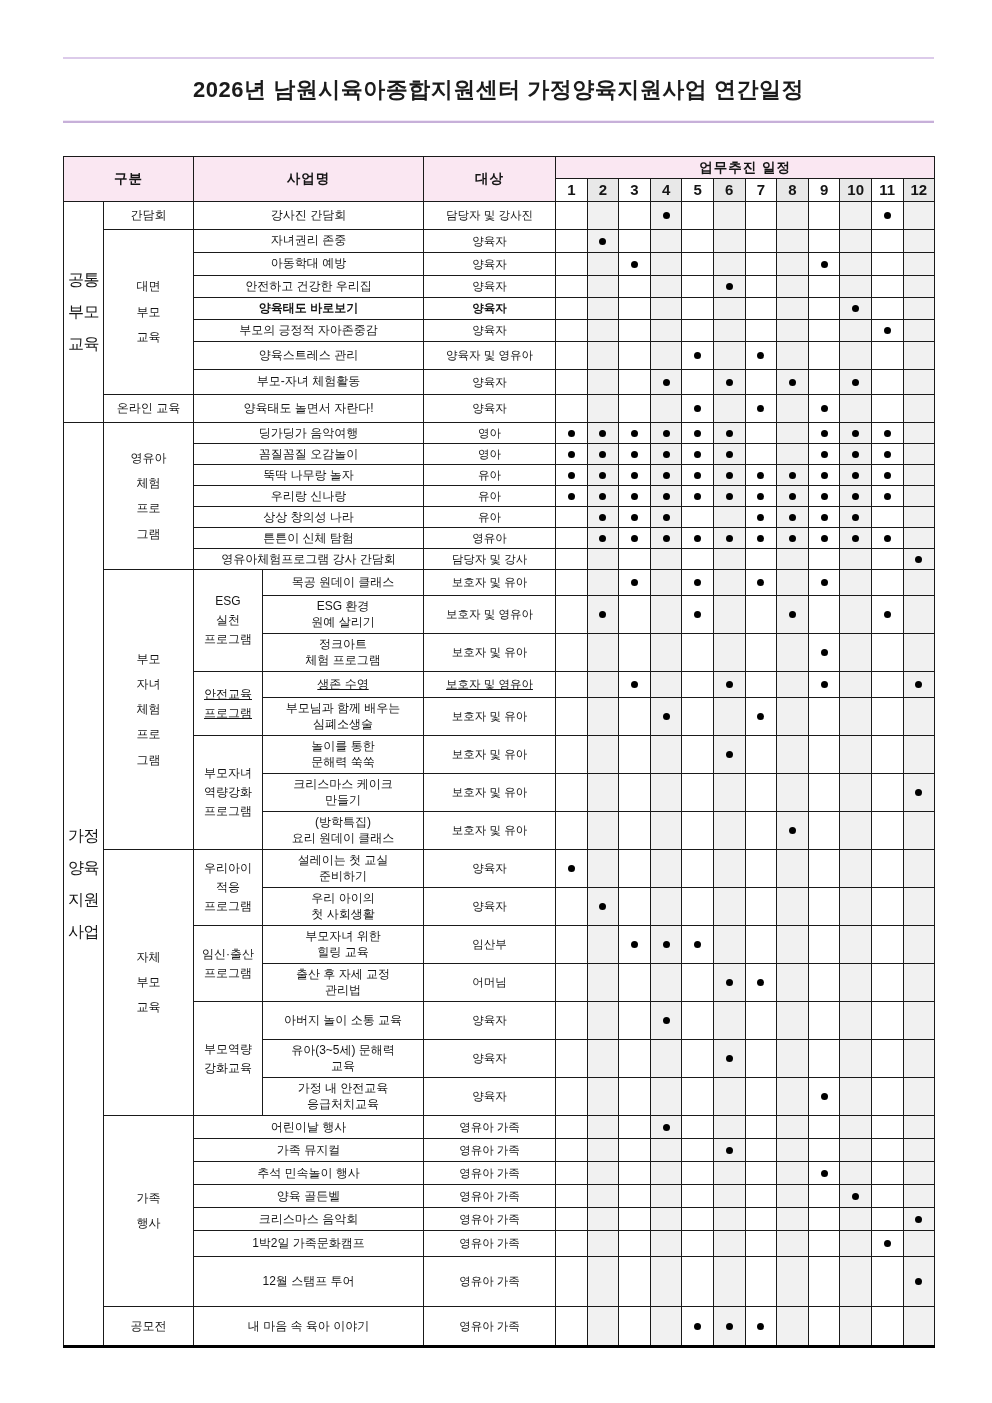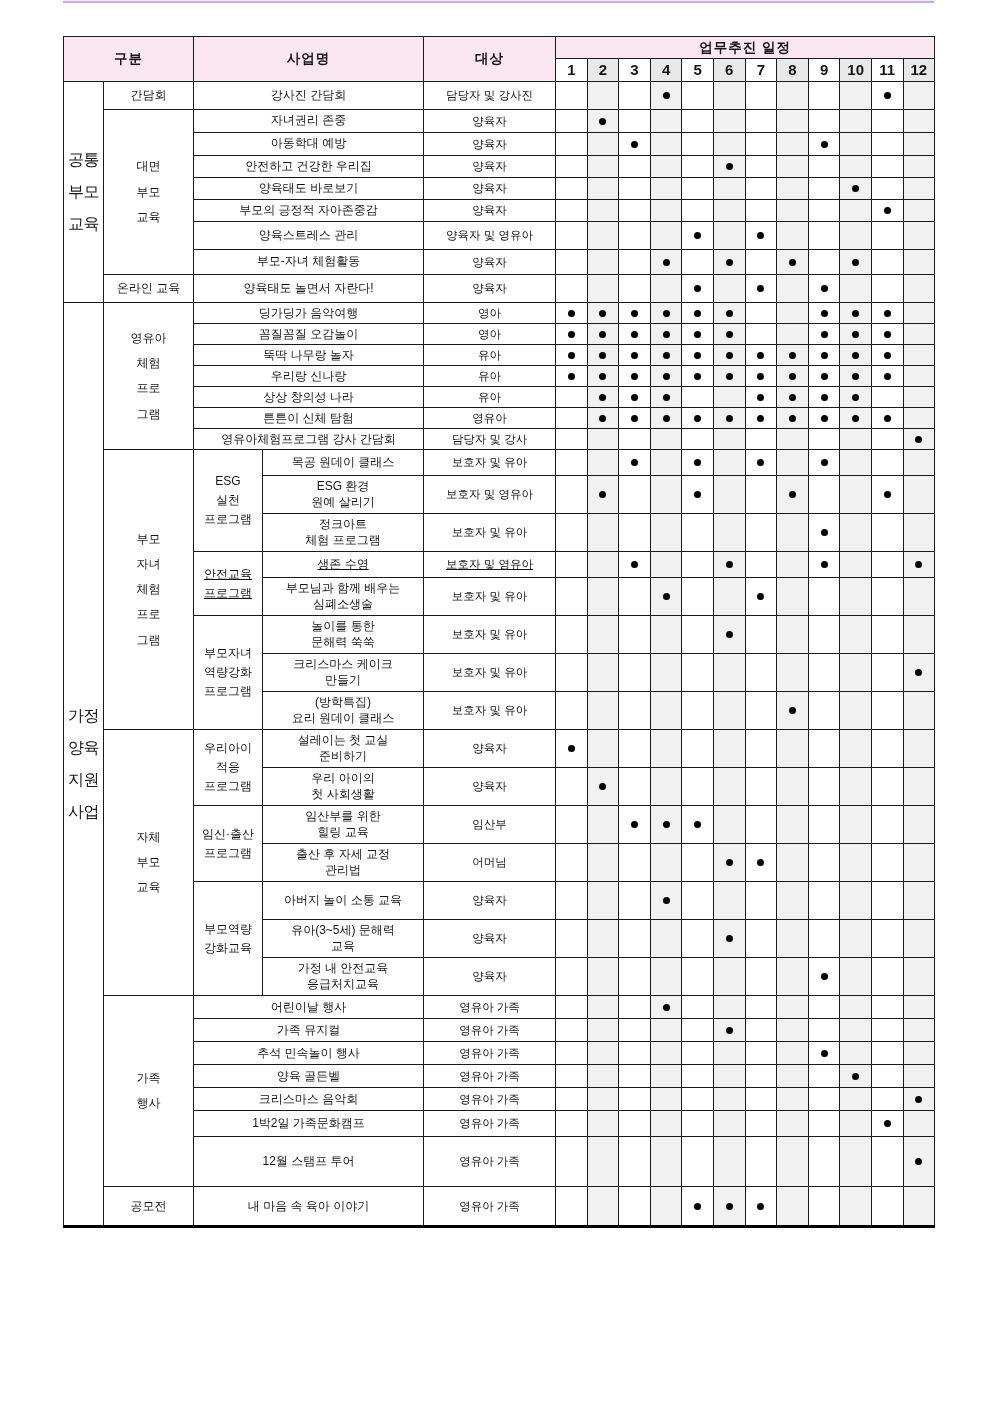--- a/index.html
+++ b/index.html
@@ -39,20 +39,23 @@
   td.cell-target { font-size:11.5px; }
   td.cell-month { padding:0; }
   td.cell-month.even { background:var(--col-shade); }
   .dot { display:inline-block; width:7px; height:7px; border-radius:50%; background:#000; vertical-align:middle; }
 </style>
 </head>
 <body>
 
 <div class="page">
 
+  <div class="title-band">
+    <div class="doc-title">2026년 남원시육아종합지원센터 가정양육지원사업 연간일정</div>
+  </div>
   <div class="title-rule-bottom"></div>
 
   <table class="schedule">
     <colgroup>
       <col style="width:40px">
         <col style="width:90px">
         <col style="width:69px">
       <col style="width:161px">
         <col style="width:132px">
       <col span="12" style="width:31.6px">
@@ -143,21 +146,21 @@
           <td class="cell-month even"></td>
           <td class="cell-month"></td>
           <td class="cell-month even"><span class="dot"></span></td>
           <td class="cell-month"></td>
           <td class="cell-month even"></td>
           <td class="cell-month"></td>
           <td class="cell-month even"></td>
           <td class="cell-month"></td>
           <td class="cell-month even"></td>
         </tr>
-        <tr style="height: 22px;">
+        <tr style="height: 22px; font-weight: bold;">
           <td class="cell-name" colspan="2">양육태도 바로보기</td>
           <td class="cell-target">양육자</td>
           <td class="cell-month"></td>
           <td class="cell-month even"></td>
           <td class="cell-month"></td>
           <td class="cell-month even"></td>
           <td class="cell-month"></td>
           <td class="cell-month even"></td>
           <td class="cell-month"></td>
           <td class="cell-month even"></td>
@@ -534,21 +537,21 @@
           <td class="cell-month"></td>
           <td class="cell-month even"></td>
           <td class="cell-month"></td>
           <td class="cell-month even"></td>
           <td class="cell-month"></td>
           <td class="cell-month even"></td>
         </tr>
         <tr style="height: 38px;">
           <td class="cell-c" rowspan="2">임신·출산
 프로그램</td>
-          <td class="cell-name">임산부를 위한
+          <td class="cell-name">부모자녀 위한
 힐링 교육</td>
           <td class="cell-target">임산부</td>
           <td class="cell-month"></td>
           <td class="cell-month even"></td>
           <td class="cell-month"><span class="dot"></span></td>
           <td class="cell-month even"><span class="dot"></span></td>
           <td class="cell-month"><span class="dot"></span></td>
           <td class="cell-month even"></td>
           <td class="cell-month"></td>
           <td class="cell-month even"></td>

